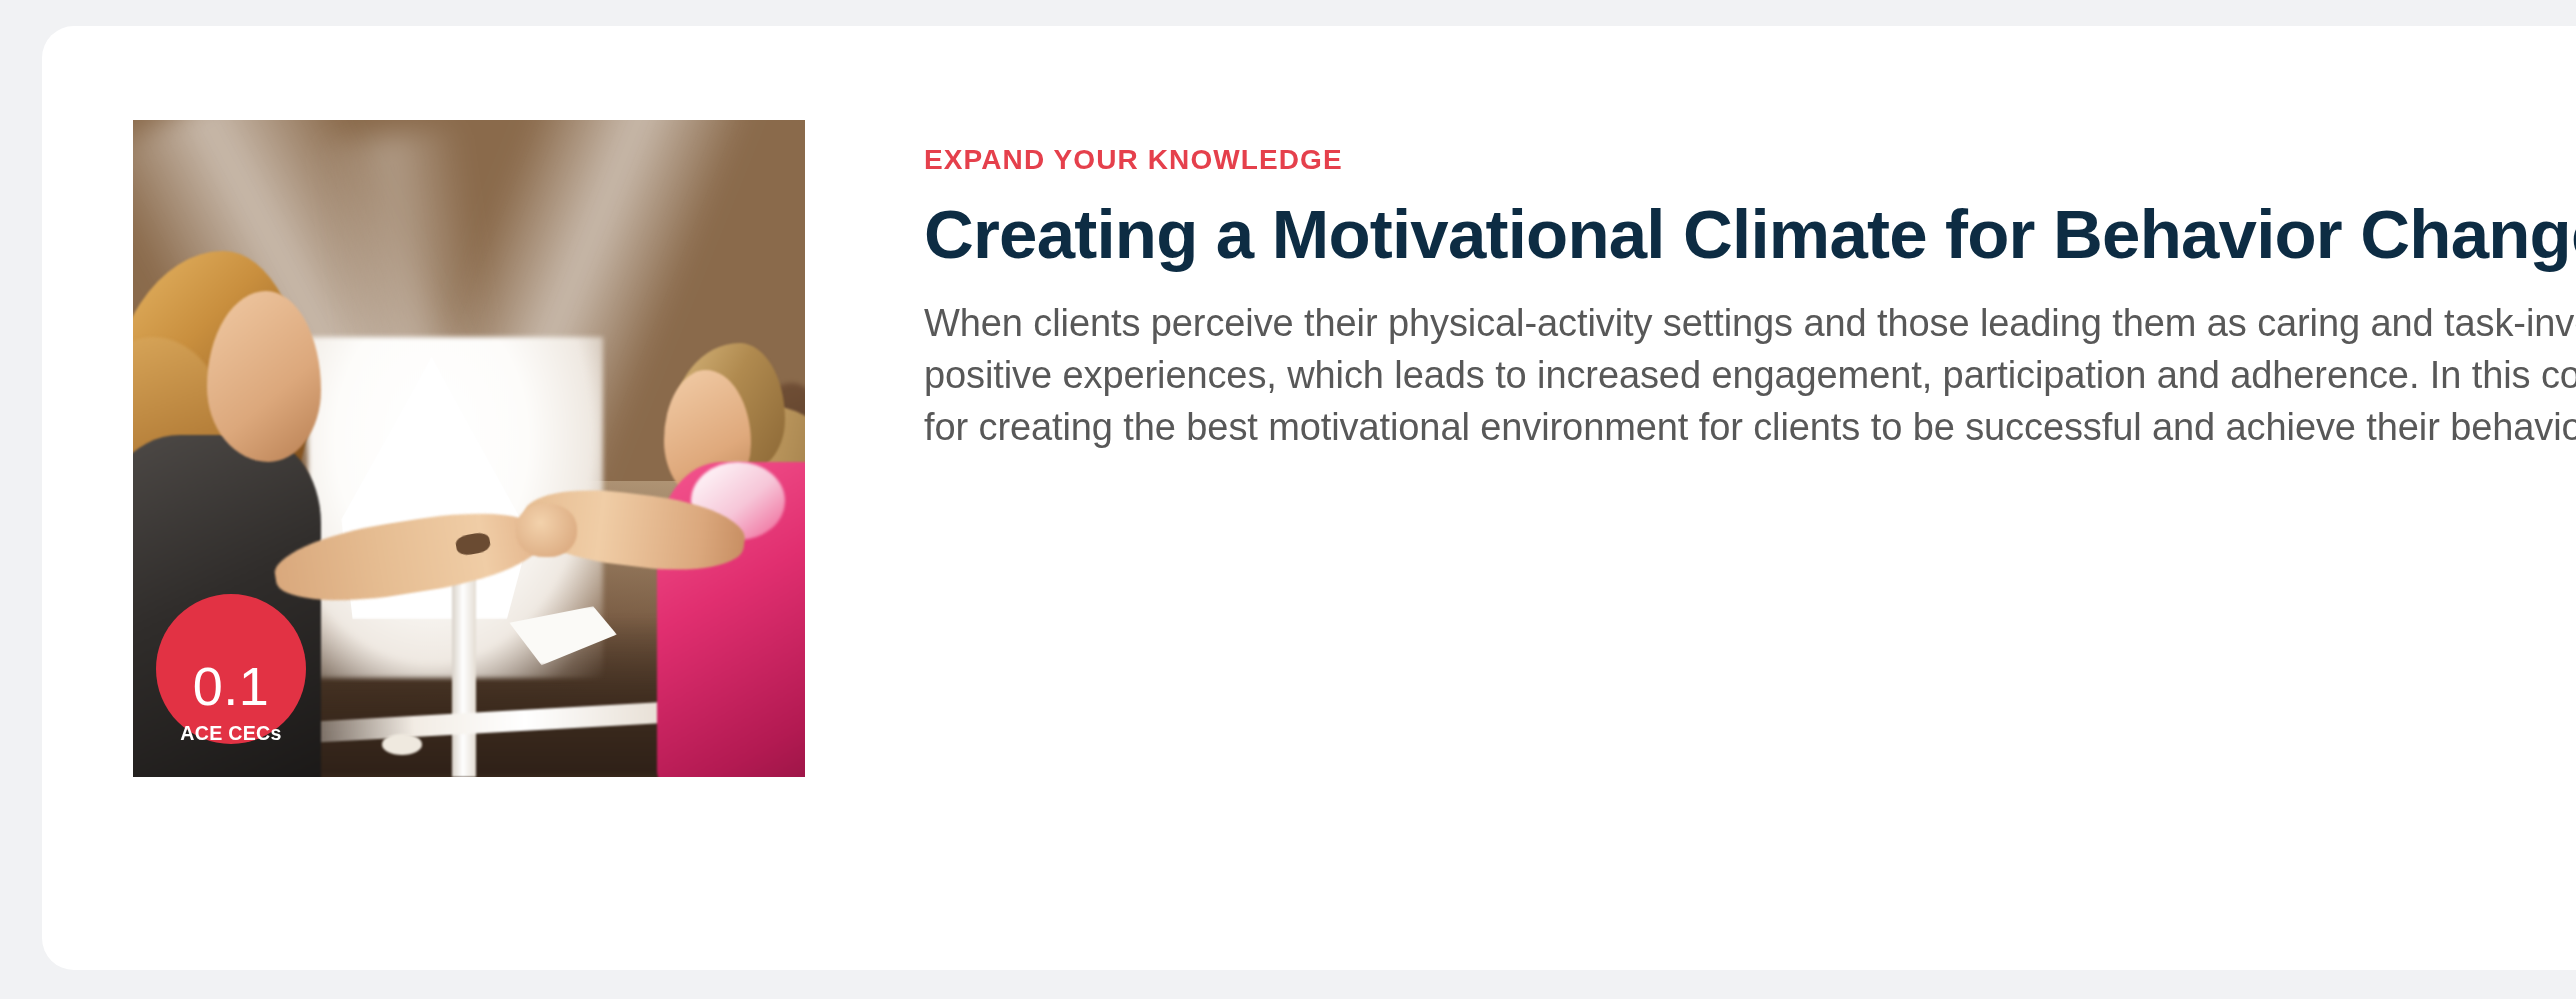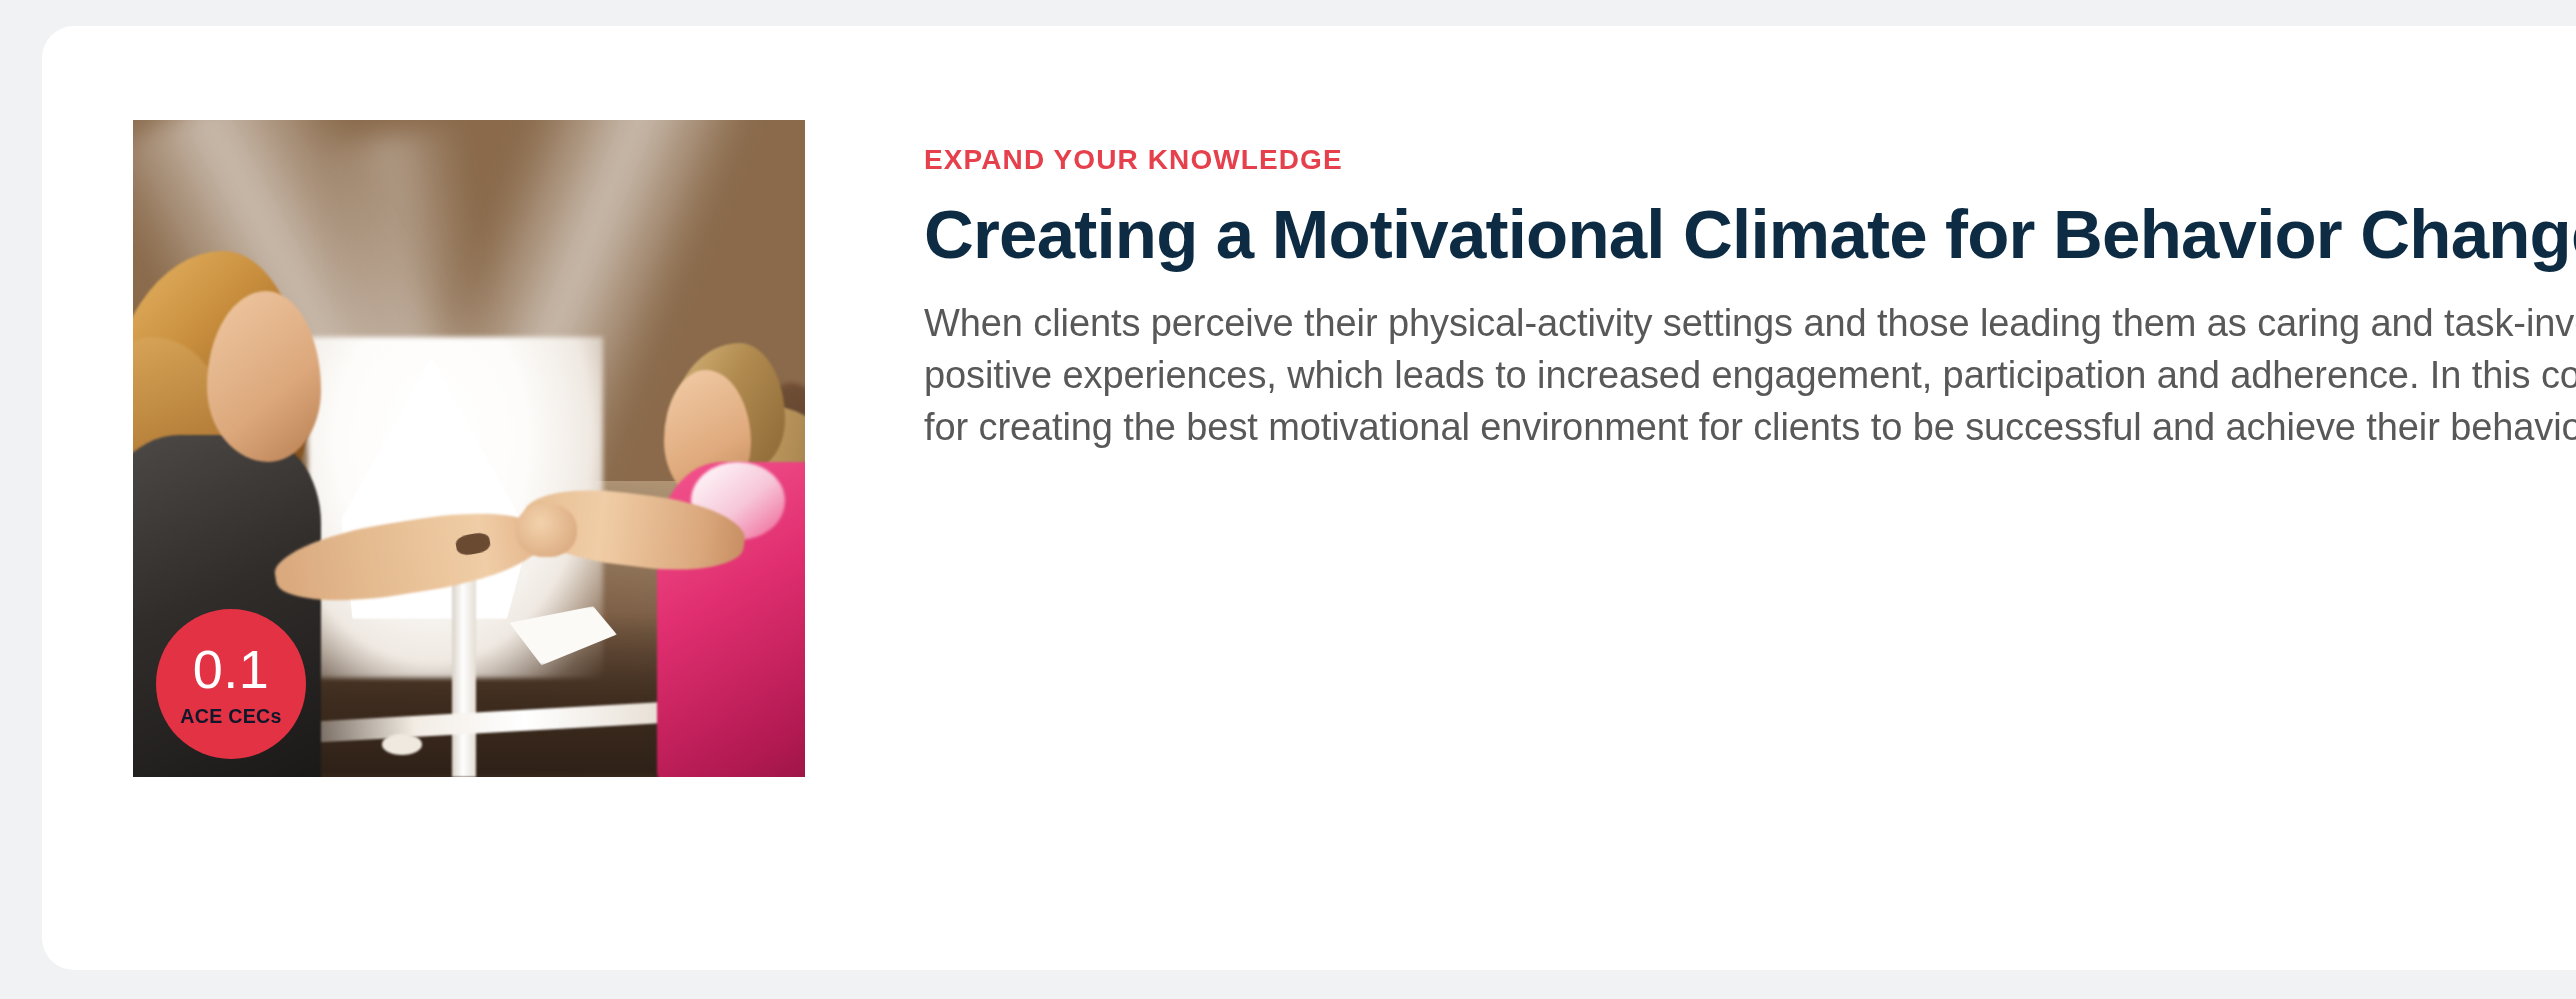--- a/index.html
+++ b/index.html
@@ -183,40 +183,40 @@
     position: absolute; left: 92%; top: 40%; width: 12%; height: 22%;
     background: linear-gradient(160deg,#6d4a32,#3f2a1b);
     border-radius: 50% 50% 40% 40%;
     filter: blur(2.6px); opacity: .8;
   }
 
   
   #cec-badge {
     position: absolute;
     left: 23px;
-    top: 489px;
+    top: 474px;
     width: 150px;
     height: 150px;
     border-radius: 50%;
     background: #e23244;
     display: flex;
     flex-direction: column;
     align-items: center;
-    justify-content: center;
+    justify-content: flex-end;
     z-index: 5;
   }
   #cec-badge .cec-value {
     color: #ffffff;
     font-size: 54px;
     font-weight: 400;
     line-height: 1;
     letter-spacing: 0.5px;
   }
   #cec-badge .cec-label {
-    color: #0f172a;
+    color: #ffffff;
     font-size: 19.6px;
     font-weight: 700;
     line-height: 1;
     margin-top: 11.3px;
     letter-spacing: 0.3px;
   }
 
   
   #course-text {
     position: absolute;

